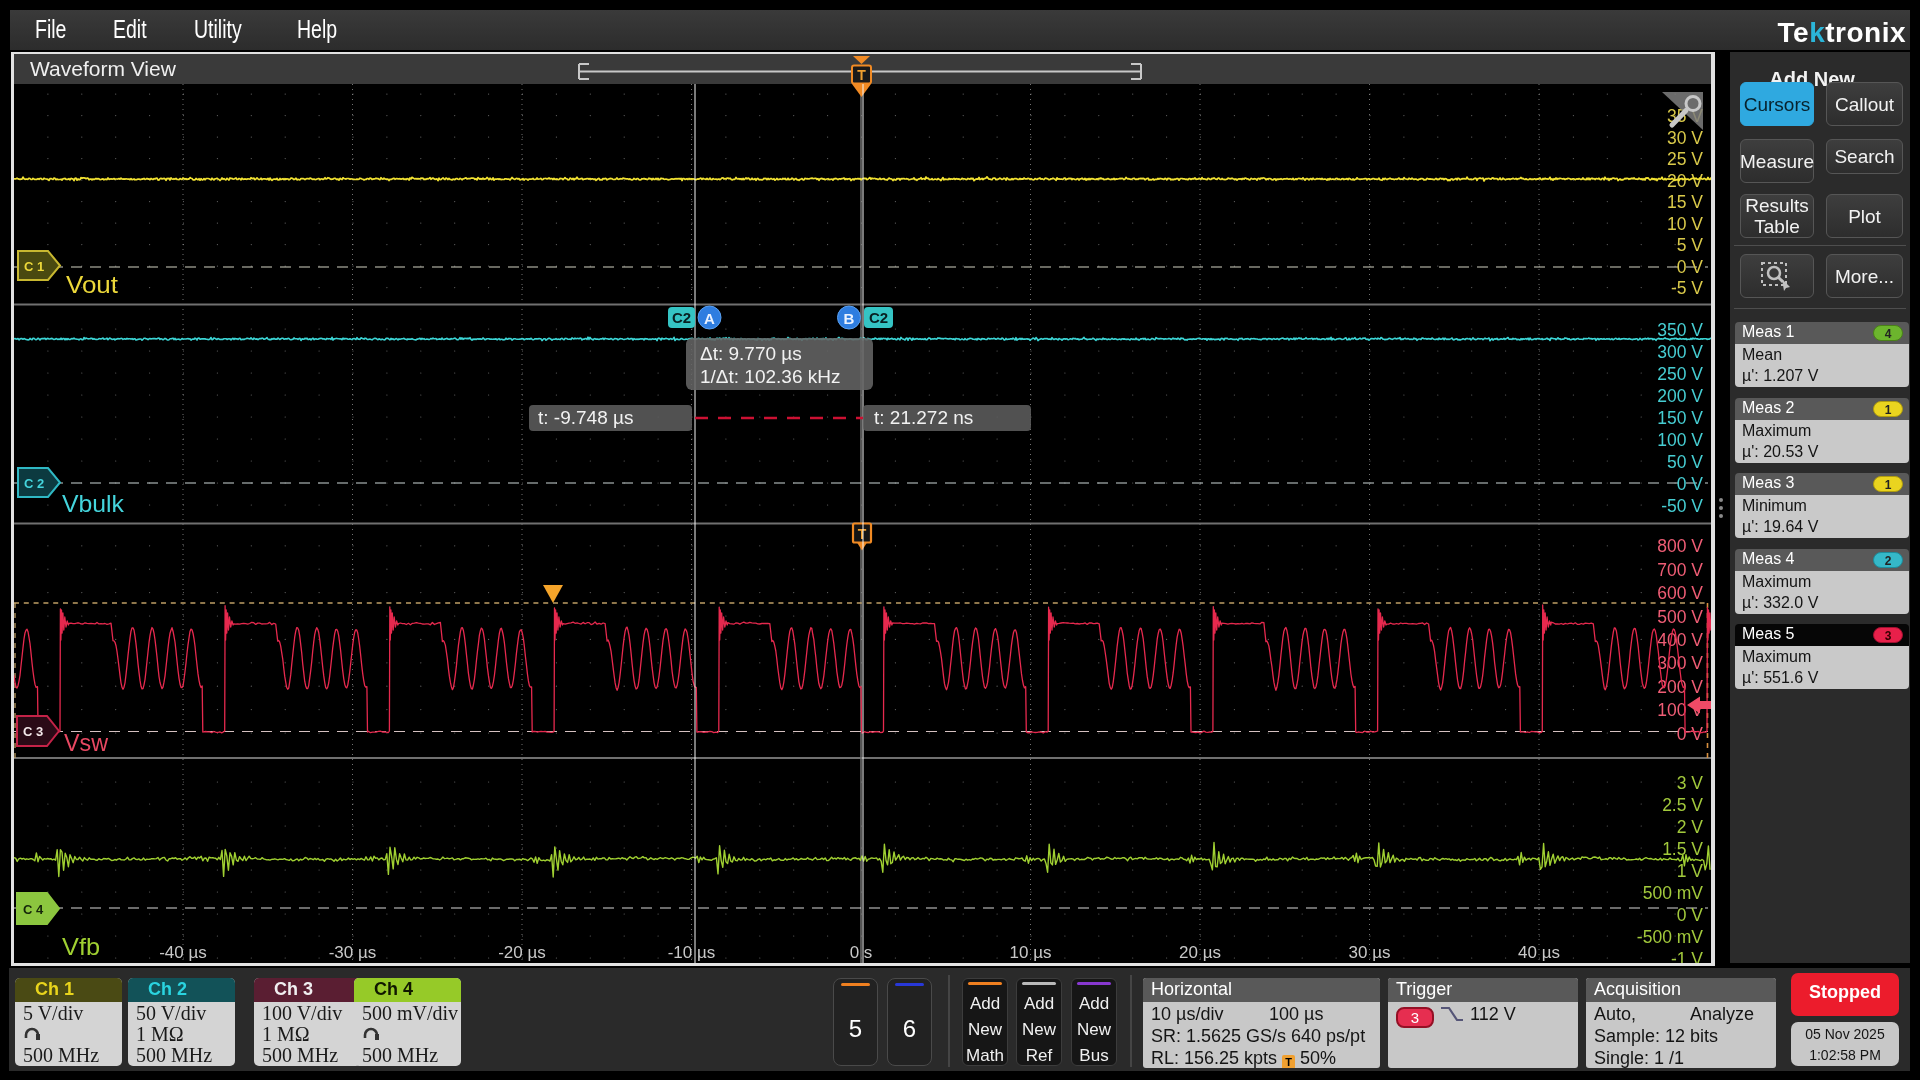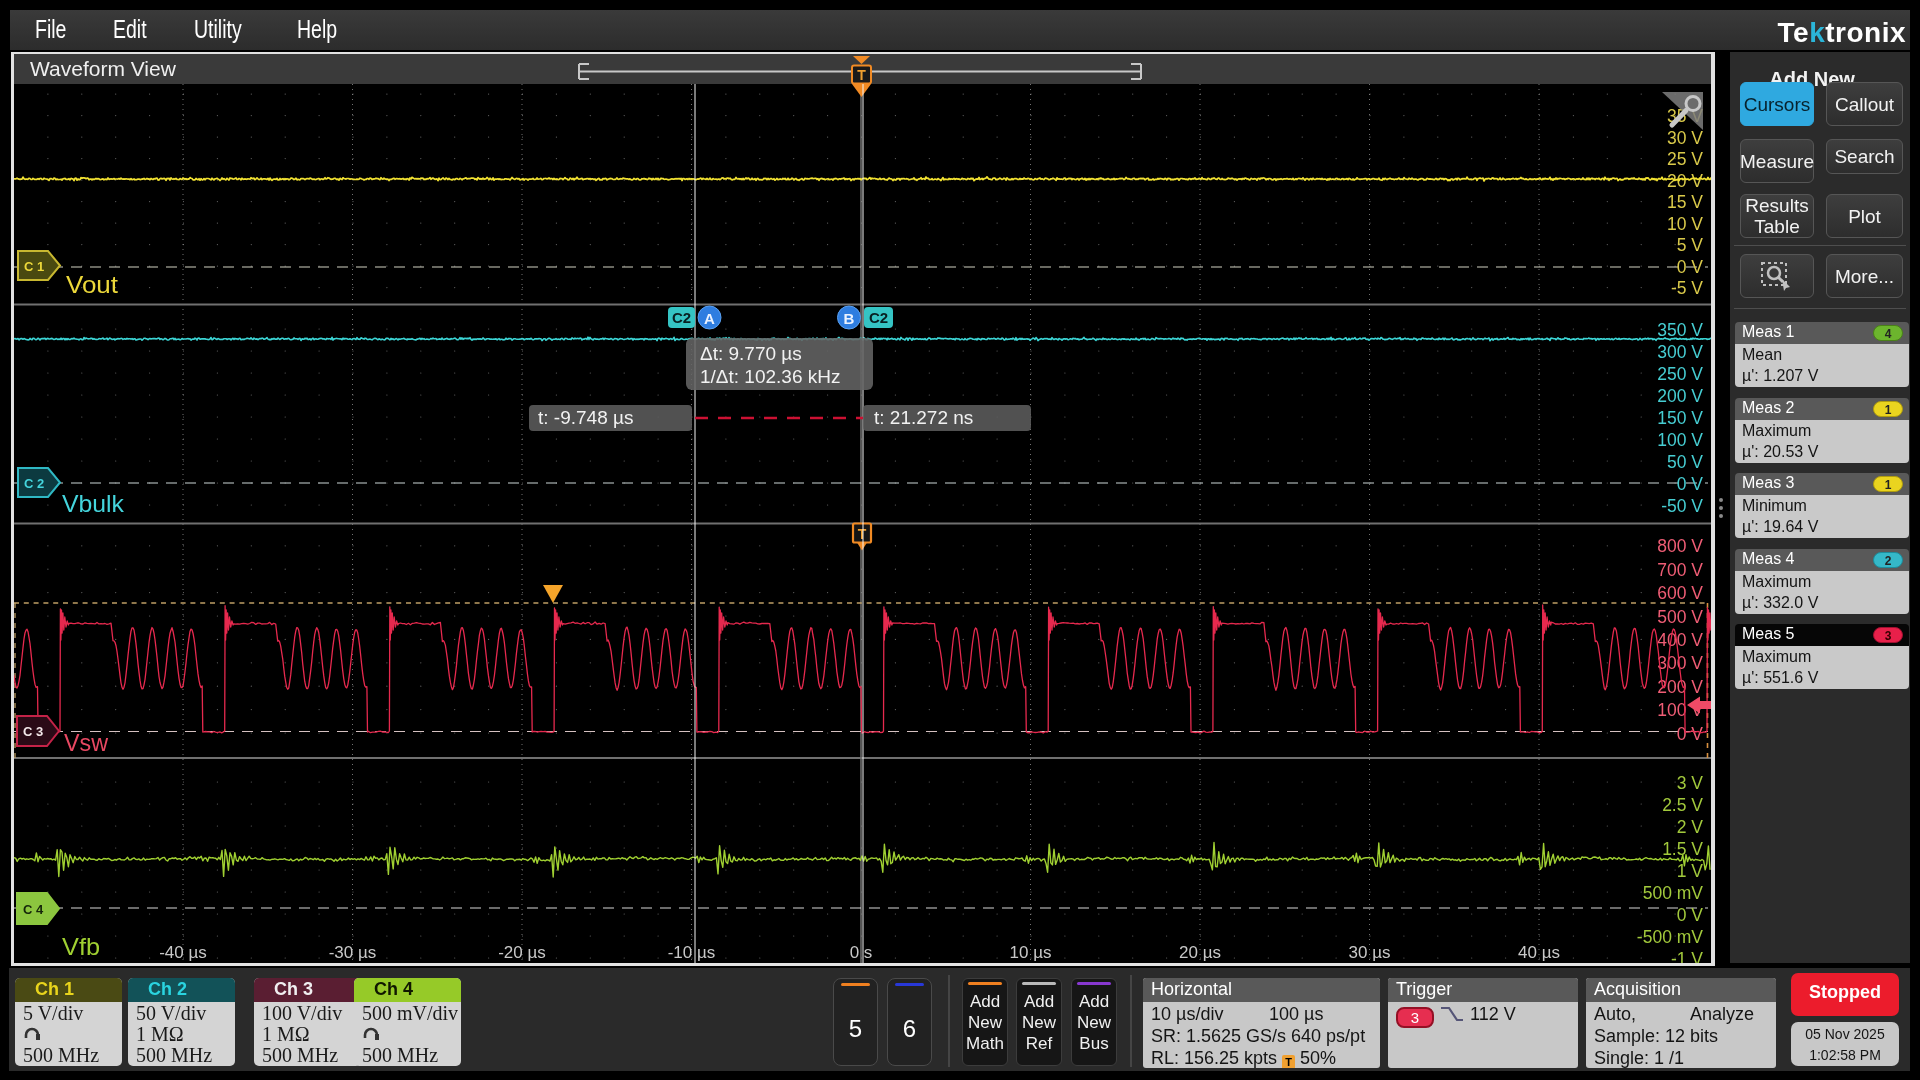--- a/index.html
+++ b/index.html
@@ -36,21 +36,21 @@
   font-size:12px; font-weight:bold; color:#222; text-align:center; line-height:16px; }
 
 
 .chbox { position:absolute; top:978px; width:107px; height:88px; border-radius:5px; overflow:hidden; background:#d4d4d4; }
 .chbox .hd { height:24px; font-size:18px; font-weight:bold; padding:1px 0 0 20px; }
 .chbox .bd { font-size:20px; color:#1a1a1a; padding:1px 0 0 8px; line-height:21px;font-family:Liberation Serif, serif; }
 .smbox { position:absolute; top:978px; width:45px; height:88px; background:#222; border:1px solid #4a4a4a;
   border-radius:8px; color:#fff; font-size:24px; text-align:center; padding-top:36px; }
 .smbox i { position:absolute; left:7px; right:7px; top:4px; height:3px; border-radius:2px; display:block; }
 .addbox { position:absolute; top:978px; width:46px; height:88px; background:#161616; border:1px solid #3c3c3c;
-  border-radius:6px; color:#f0f0f0; font-size:17px; text-align:center; line-height:21px; padding-top:12px; }
+  border-radius:6px; color:#f0f0f0; font-size:17px; text-align:center; line-height:26px; padding-top:12px; }
 .addbox i { position:absolute; left:5px; right:5px; top:3px; height:3px; border-radius:2px; display:block; }
 .panel { position:absolute; top:978px; height:90px; border-radius:3px; overflow:hidden; background:#c8c8c8; }
 .panel .hd { height:24px; background:#595959; color:#fff; font-size:18px; padding:1px 0 0 8px; }
 .panel .bd { font-size:18px; color:#141414; padding:1px 0 0 8px; line-height:22px; position:relative; height:66px; }
 #stopped { left:1791px; top:973px; width:108px; height:43px; background:#ec1c2c; border-radius:7px;
   color:#fff; font-weight:bold; font-size:18px; text-align:center; padding-top:9px; }
 #clock { left:1791px; top:1022px; width:108px; height:44px; background:#c8c8c8; border-radius:7px;
   color:#141414; font-size:14px; text-align:center; padding-top:2px; line-height:21px; }
 #handle { left:1719px; top:498px; width:4px; height:24px; }
 #handle b { display:block; width:4px; height:4px; border-radius:2px; background:#8a8a8a; margin-bottom:4px; }

